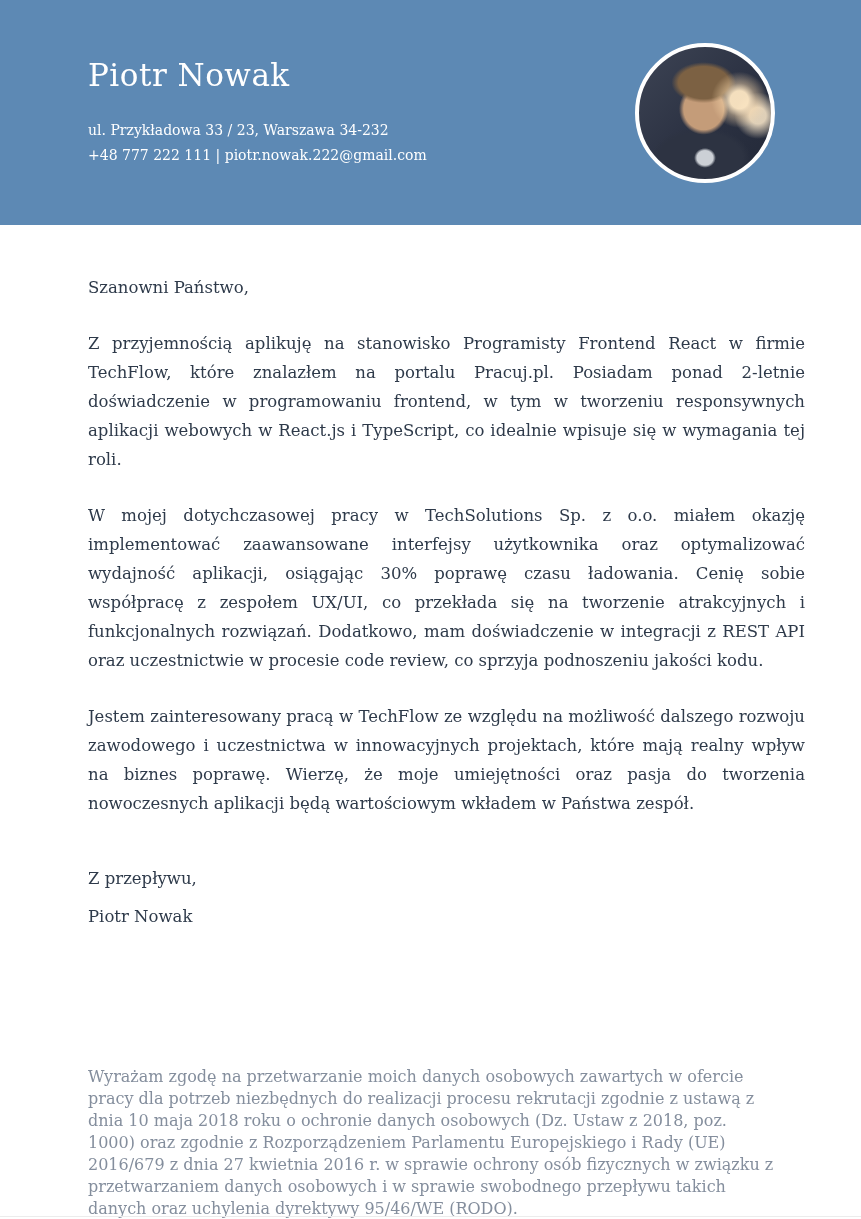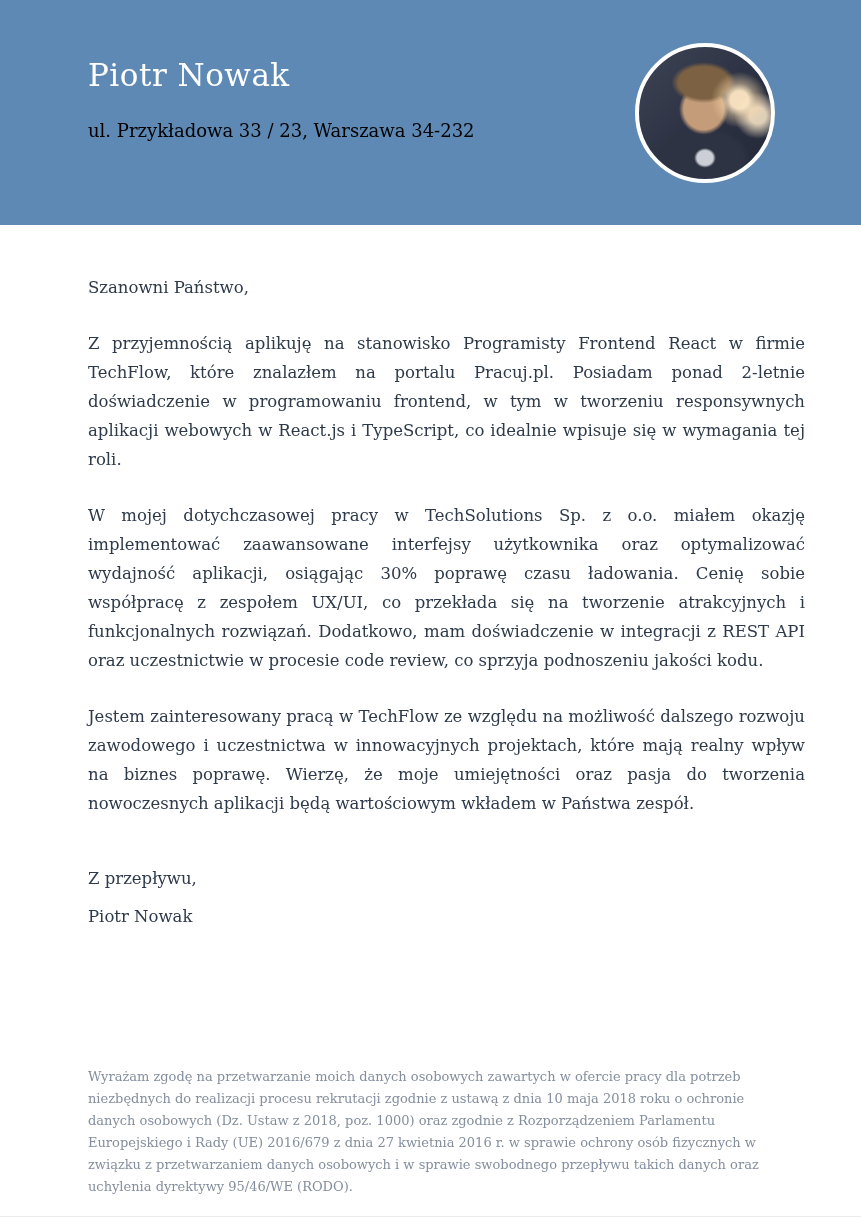--- a/index.html
+++ b/index.html
@@ -23,23 +23,23 @@
   .name{
     margin:0;
     font-size:31px;
     font-weight:500;
     letter-spacing:.5px;
     line-height:38px;
     color:#ffffff;
   }
   .header-contact{
     margin-top:24px;
-    font-size:18px;
+    font-size:14px;
     line-height:25px;
-    color:#000000;
+    color:#ffffff;
   }
   .photo{
     position:absolute;
     top:43px;
     right:86px;
     width:132px;height:132px;
     border-radius:50%;
     border:4px solid #ffffff;
     background:
       radial-gradient(circle at 76% 40%, rgba(255,232,196,.95) 0 7%, rgba(255,222,176,.45) 13%, transparent 22%),
@@ -64,40 +64,41 @@
     text-align:justify;
   }
   .closing{margin:46px 0 0 0;}
   .signature{margin:9px 0 0 0;}
   
   .consent{
     position:absolute;
     left:88px;right:86px;
     top:1066px;
     color:#848e9d;
-    font-size:13px;
+    font-size:16px;
     line-height:22px;
     text-align:left;
   }
   .bottom-line{
     position:absolute;
     left:0;right:0;bottom:2px;
     height:1px;
     background:#ececec;
   }
 </style>
 </head>
 <body>
 
 <div class="page">
 
   <div class="header">
     <h1 class="name">Piotr Nowak</h1>
     <div class="header-contact">
       <div>ul. Przykładowa 33 / 23, Warszawa 34-232</div>
+      <div>+48 777 222 111 | piotr.nowak.222@gmail.com</div>
     </div>
     <div class="photo"></div>
   </div>
 
   <div class="letter">
     <p class="greeting">Szanowni Państwo,</p>
 
     <p class="para">Z przyjemnością aplikuję na stanowisko Programisty Frontend React w firmie TechFlow, które znalazłem na portalu Pracuj.pl. Posiadam ponad 2-letnie doświadczenie w programowaniu frontend, w tym w tworzeniu responsywnych aplikacji webowych w React.js i TypeScript, co idealnie wpisuje się w wymagania tej roli.</p>
 
     <p class="para">W mojej dotychczasowej pracy w TechSolutions Sp. z o.o. miałem okazję implementować zaawansowane interfejsy użytkownika oraz optymalizować wydajność aplikacji, osiągając 30% poprawę czasu ładowania. Cenię sobie współpracę z zespołem UX/UI, co przekłada się na tworzenie atrakcyjnych i funkcjonalnych rozwiązań. Dodatkowo, mam doświadczenie w integracji z REST API oraz uczestnictwie w procesie code review, co sprzyja podnoszeniu jakości kodu.</p>

